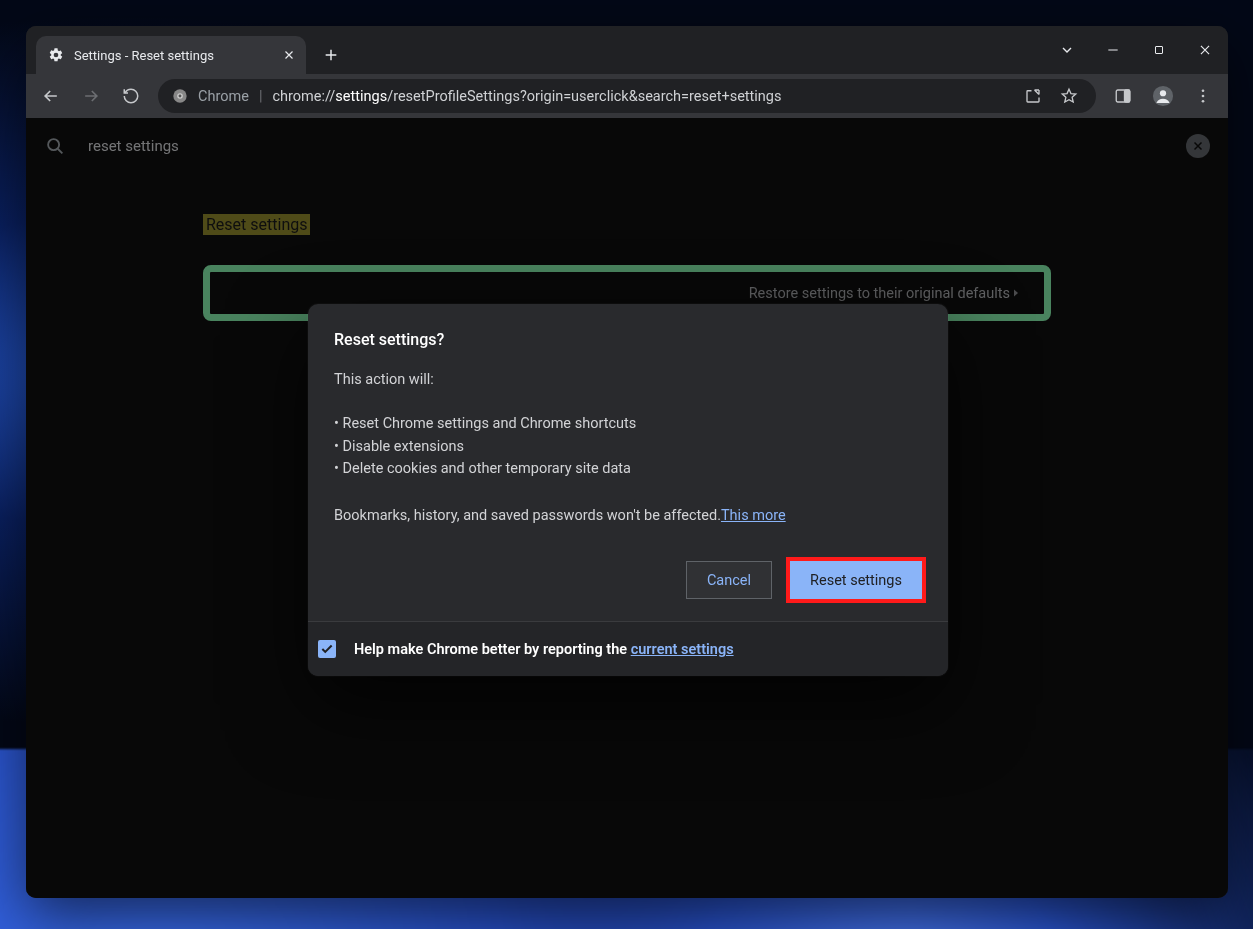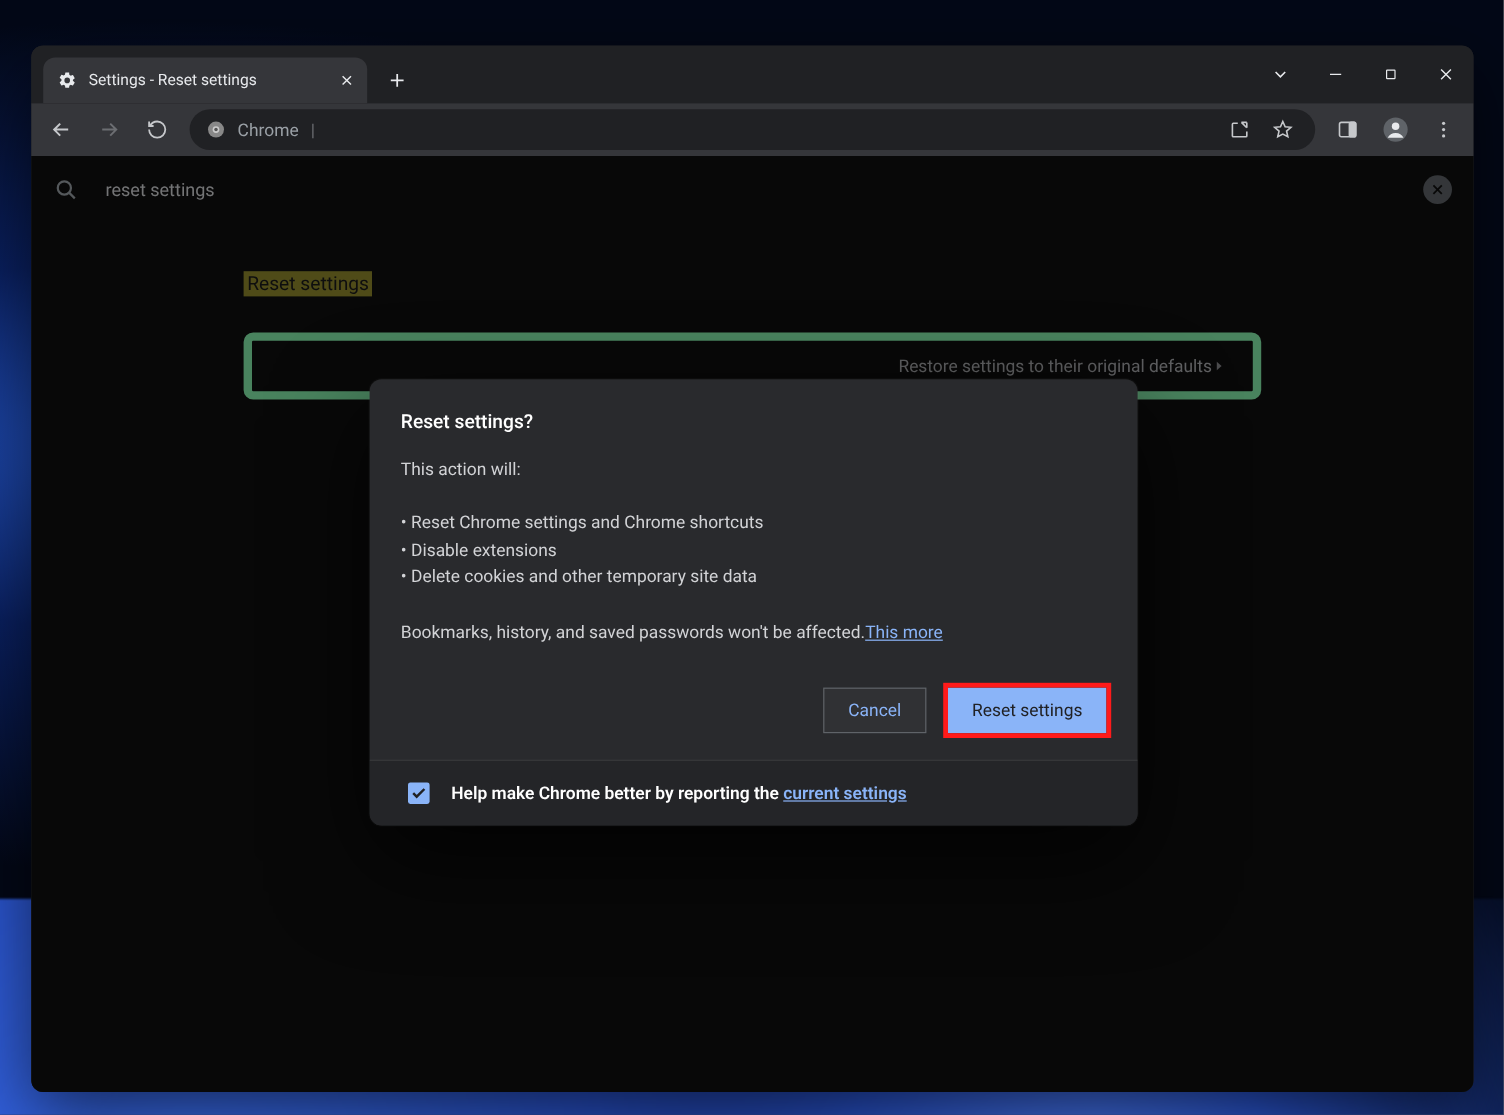--- a/index.html
+++ b/index.html
@@ -17,21 +17,21 @@
       bottom:-120px; left:-80px;
       width:1600px; height:300px;
       background: radial-gradient(circle at 15% 80%, #3b6ff0 0%, #274fc6 25%, transparent 55%),
                   radial-gradient(circle at 60% 95%, #5a8bff 0%, #2a55d0 20%, transparent 50%);
       filter: blur(1px);
       pointer-events:none;
     }
 
     .chrome-window {
       position: absolute;
-      left: 26px; top: 38px;
+      left: 26px; top: 26px;
       width: 1202px; height: 872px;
       background: #202124;
       border-radius: 10px;
       box-shadow: 0 20px 60px rgba(0,0,0,.6);
       display: flex;
       flex-direction: column;
       overflow: hidden;
     }
 
     
@@ -196,21 +196,21 @@
     }
     .btn.cancel { border:1px solid #5f6368; background:#303134; color:#8ab4f8; }
     .btn.primary {
       background:#8ab4f8; color:#202124;
       outline:4px solid #ff1a1a; outline-offset:0;
     }
 
     .reportrow {
       background:#242528;
       border-top:1px solid #3a3b3e;
-      padding:18px 32px;
+      padding:18px 10px;
       display:flex; align-items:center; gap:18px;
       font-size:14.5px; font-weight:600; color:#fff;
     }
     .chk {
       width:18px; height:18px;
       background:#8ab4f8; border-radius:2px;
       display:flex; align-items:center; justify-content:center;
     }
     .chk svg { width:14px; height:14px; }
 
@@ -286,20 +286,23 @@
     <div class="omni">
       <span class="chromeball">
         <svg viewBox="0 0 24 24">
             <circle cx="12" cy="12" r="10" fill="#888"></circle>
             <circle cx="12" cy="12" r="4.2" fill="#ccc"></circle>
             <circle cx="12" cy="12" r="2.2" fill="#555"></circle>
           </svg>
       </span>
       <span class="pfx">Chrome</span>
       <span class="sep">|</span>
+      <span class="url">
+        <span>chrome://</span><span class="hl">settings</span><span>/resetProfileSettings?origin=userclick&amp;search=reset+settings</span>
+      </span>
       <span class="spacer"></span>
       <span class="tbtn" style="width:26px;height:26px">
         <svg viewBox="0 0 24 24" width="18" height="18" stroke="currentColor" stroke-width="1.8" fill="none">
             <path d="M14 4l6 6M20 4h-6M20 4v6"></path>
             <path d="M20 14v5a1 1 0 01-1 1H5a1 1 0 01-1-1V6a1 1 0 011-1h5"></path>
           </svg>
       </span>
       <span class="tbtn" style="width:26px;height:26px">
         <svg viewBox="0 0 24 24" width="18" height="18" stroke="currentColor" stroke-width="1.8" fill="none">
             <path d="M12 3l2.6 5.8 6.4.6-4.8 4.3 1.4 6.3L12 17l-5.6 3 1.4-6.3L3 9.4l6.4-.6z"></path>

